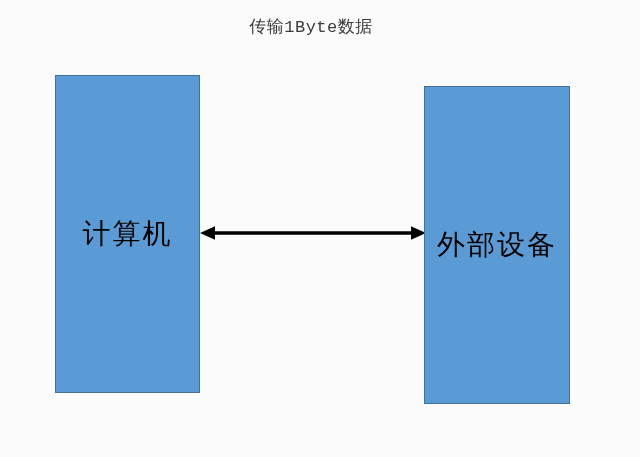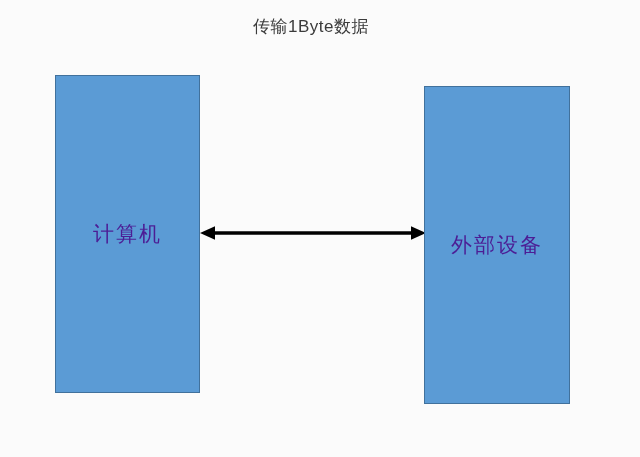--- a/index.html
+++ b/index.html
@@ -11,20 +11,21 @@
     height: 457px;
     background: #fbfbfb;
     font-family: "Liberation Sans", "DejaVu Sans", sans-serif;
     overflow: hidden;
     position: relative;
   }
   .canvas {
     position: relative;
     width: 640px;
     height: 391px;
+    font-family: Liberation Mono, monospace;
   }
   .diagram-title {
     position: absolute;
     top: 15px;
     left: 0;
     width: 622px; 
     text-align: center;
     font-size: 17px;
     color: #3b3b3b;
     letter-spacing: 0.5px;
@@ -43,22 +44,22 @@
   .node-left {
     left: 55px;
     width: 145px;
   }
   .node-right {
     left: 424px;
     width: 146px;
     margin-top: 11px;
   }
   .node-label {
-    color: #4c1d95;
-    font-size: 21px;
+    color: #000000;
+    font-size: 28px;
     letter-spacing: 2px;
     white-space: nowrap;
     font-weight: 400;
   }
   .double-arrow {
     position: absolute;
     left: 200px;
     top: 224px;
     width: 226px;
     height: 18px;

